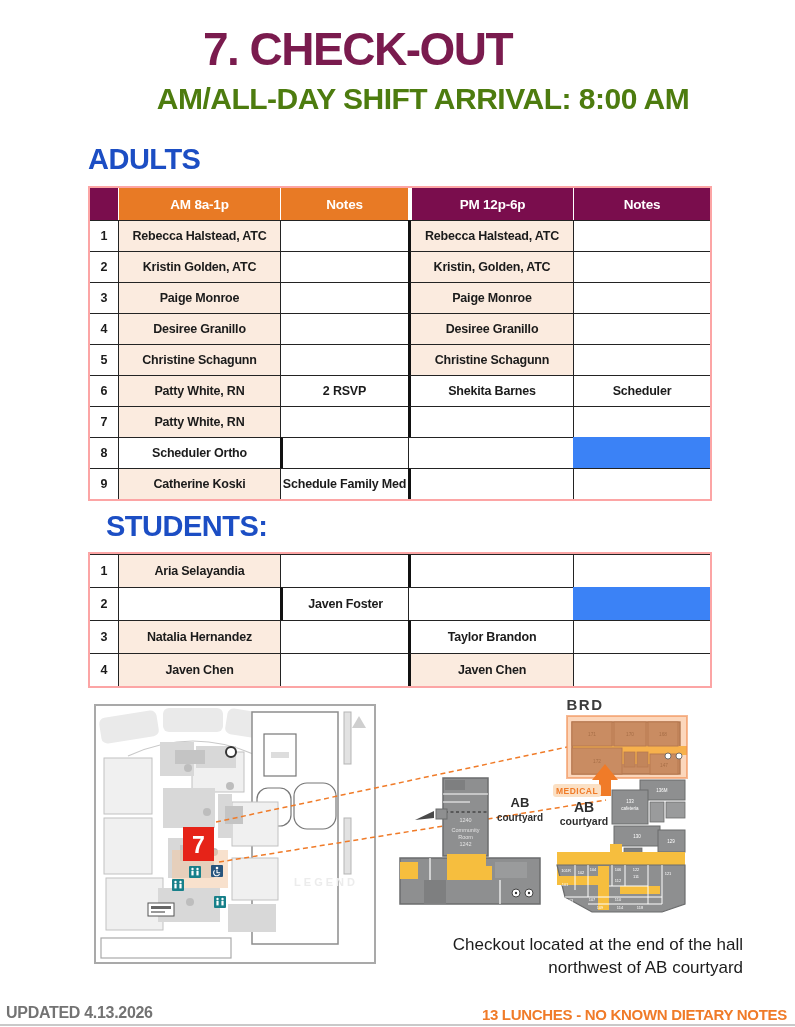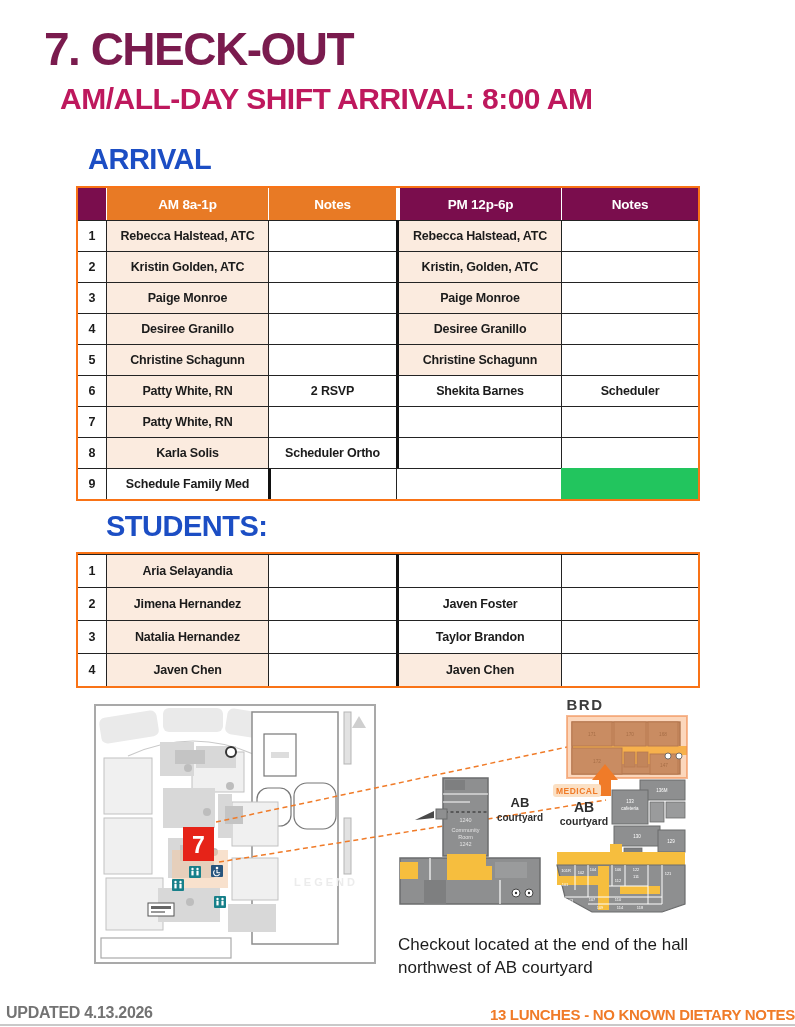--- a/index.html
+++ b/index.html
@@ -1,69 +1,69 @@
 <!DOCTYPE html>
 <html><head>
 <meta charset="utf-8">
 <style>
   html,body{margin:0;padding:0;}
   body{font-family:"Liberation Sans",sans-serif;background:#ffffff;}
   .page{position:relative;width:795px;height:1027px;background:#fff;overflow:hidden;margin:0 auto;}
 
   
-  .title{position:absolute;top:22px;left:0;width:715px;text-align:left;
-         font-size:46px;font-weight:800;letter-spacing:-1.5px;color:#7a1b4e;padding-left:44px;}
-  .subtitle{position:absolute;top:82px;left:60px;width:726px;
-            font-size:30px;font-weight:800;letter-spacing:-0.5px;color:#be185d;}
+  .title{position:absolute;top:22px;left:0;width:715px;text-align:center;
+         font-size:46px;font-weight:800;letter-spacing:-1.5px;color:#7a1b4e;}
+  .subtitle{position:absolute;top:82px;left:60px;width:726px;text-align:center;
+            font-size:30px;font-weight:800;letter-spacing:-0.5px;color:#4d7c0f;}
   .sec-head{position:absolute;left:88px;font-size:29px;font-weight:800;
             letter-spacing:-0.5px;color:#1c4ec4;}
   #adults-head{top:143px;}
   #students-head{top:510px;margin-left:18px;}
 
   
-  .tbl{position:absolute;left:76px;width:620px;border:2px solid #f97316;background:#22c55e;}
+  .tbl{position:absolute;left:88px;width:620px;border:2px solid #fca5a5;background:#3b82f6;}
   #adults-table{top:186px;}
   #students-table{top:552px;}
   .trow{display:grid;grid-template-columns:28px 162px 128px 165px 137px;}
   .trow.hdr > div{height:32px;}
   #adults-table .trow.body > div{height:31px;}
   #students-table .trow.body > div{height:33px;}
   .trow > div{box-sizing:border-box;display:flex;align-items:center;justify-content:center;
               text-align:center;font-weight:bold;font-size:12.5px;color:#1b1b1b;
               letter-spacing:-0.2px;}
   .hdr > div{color:#fff;font-size:13.5px;border-left:1px solid #fff;}
   .hdr > div:first-child{border-left:none;background:#7a0d4d;}
   .hdr .h-or{background:#e87a25;}
   .hdr .h-ma{background:#7a0d4d;}
   .hdr .h-pm{border-left:4px solid #fff;}
   .body > div{border-top:1.5px solid #232323;border-left:1.5px solid #232323;background:#fff;}
   .body > div:first-child{border-left:none;}
   .body > .c-pm{border-left:3.5px solid #111;}
   .peach{background:#fbebdf !important;}
 
   
-  .caption{position:absolute;top:933px;left:398px;width:345px;text-align:left;
+  .caption{position:absolute;top:933px;left:398px;width:345px;text-align:right;
            font-size:17px;line-height:23px;color:#1c1c1c;}
   .footer-updated{position:absolute;left:6px;top:1004px;font-size:16px;font-weight:800;
                   letter-spacing:-0.3px;color:#737373;}
-  .footer-lunches{position:absolute;right:0;top:1006px;font-size:15px;font-weight:800;
+  .footer-lunches{position:absolute;right:8px;top:1006px;font-size:15px;font-weight:800;
                   letter-spacing:-0.3px;color:#f07b28;}
   .bottom-rule{position:absolute;left:0;top:1024px;width:795px;height:2px;background:#c9c9c9;}
 
   .mapsvg{position:absolute;left:0;top:690px;}
   svg text{font-family:"Liberation Sans",sans-serif;}
 </style>
 </head>
 <body>
 <div class="page">
 
   <div class="title">7. CHECK-OUT</div>
   <div class="subtitle">AM/ALL-DAY SHIFT ARRIVAL: 8:00 AM</div>
 
-  <div id="adults-head" class="sec-head">ARRIVAL</div>
+  <div id="adults-head" class="sec-head">ADULTS</div>
   <div id="adults-table" class="tbl">
     <div class="trow hdr">
       <div></div>
       <div class="h-or">AM 8a-1p</div>
       <div class="h-or">Notes</div>
       <div class="h-ma h-pm">PM 12p-6p</div>
       <div class="h-ma">Notes</div>
     </div>
     <div class="trow body">
       <div class="c-num">1</div>
@@ -109,45 +109,44 @@
     </div>
     <div class="trow body">
       <div class="c-num">7</div>
       <div class="c-am peach">Patty White, RN</div>
       <div class="c-n1"></div>
       <div class="c-pm"></div>
       <div class="c-n2"></div>
     </div>
     <div class="trow body">
       <div class="c-num">8</div>
-      <div class="c-am peach">Karla Solis</div>
       <div class="c-n1">Scheduler Ortho</div>
       <div class="c-pm"></div>
       <div class="c-n2"></div>
     </div>
     <div class="trow body">
       <div class="c-num">9</div>
+      <div class="c-am peach">Catherine Koski</div>
       <div class="c-n1">Schedule Family Med</div>
       <div class="c-pm"></div>
       <div class="c-n2"></div>
     </div>
   </div>
 
   <div id="students-head" class="sec-head">STUDENTS:</div>
   <div id="students-table" class="tbl">
     <div class="trow body">
       <div class="c-num">1</div>
       <div class="c-am peach">Aria Selayandia</div>
       <div class="c-n1"></div>
       <div class="c-pm"></div>
       <div class="c-n2"></div>
     </div>
     <div class="trow body">
       <div class="c-num">2</div>
-      <div class="c-am peach">Jimena Hernandez</div>
       <div class="c-n1"></div>
       <div class="c-pm">Javen Foster</div>
       <div class="c-n2"></div>
     </div>
     <div class="trow body">
       <div class="c-num">3</div>
       <div class="c-am peach">Natalia Hernandez</div>
       <div class="c-n1"></div>
       <div class="c-pm">Taylor Brandon</div>
       <div class="c-n2"></div>

